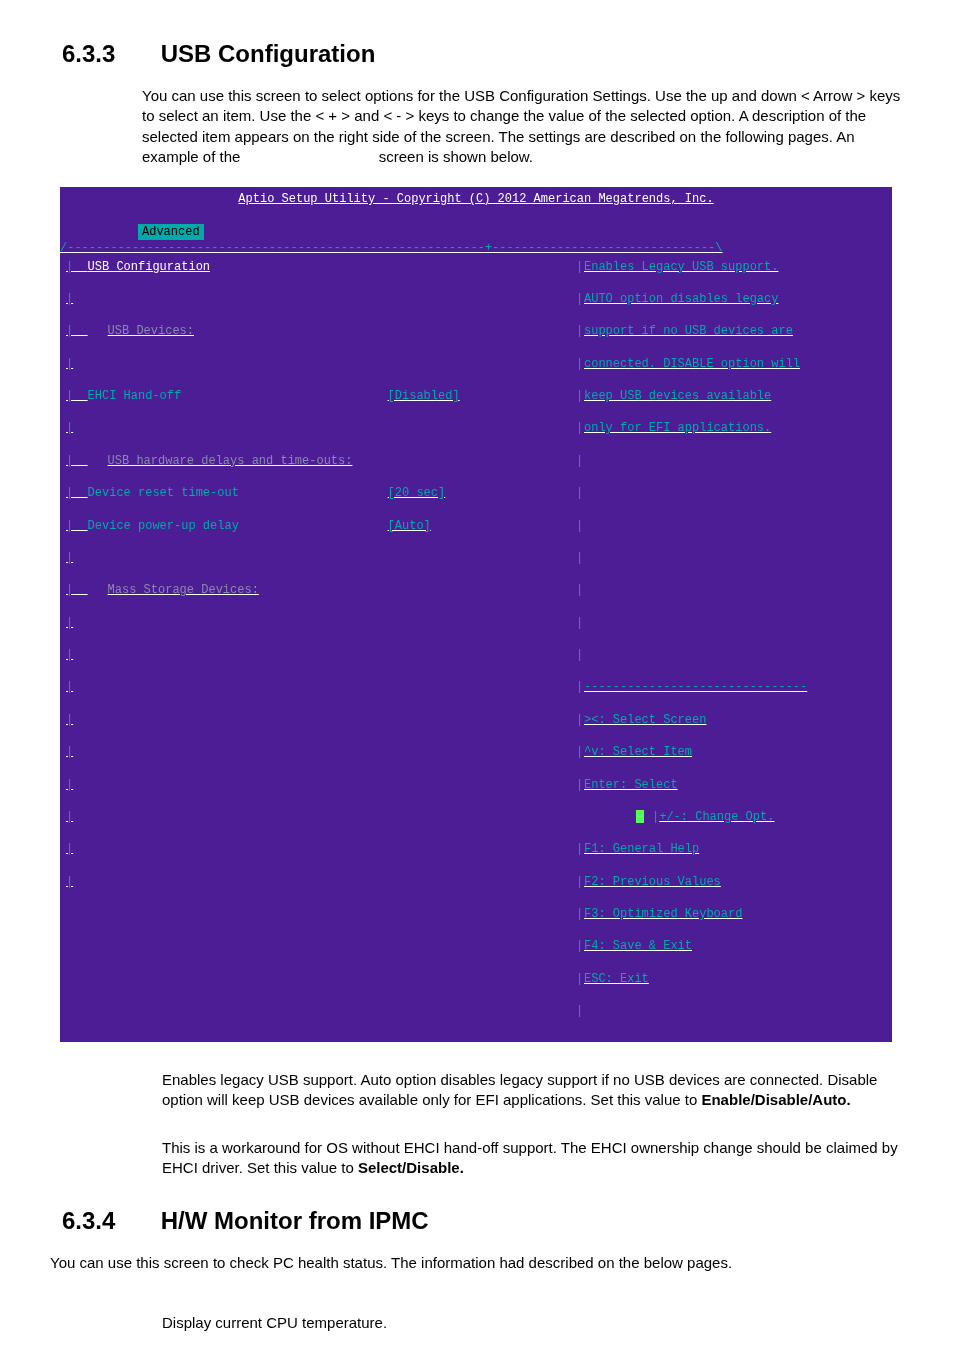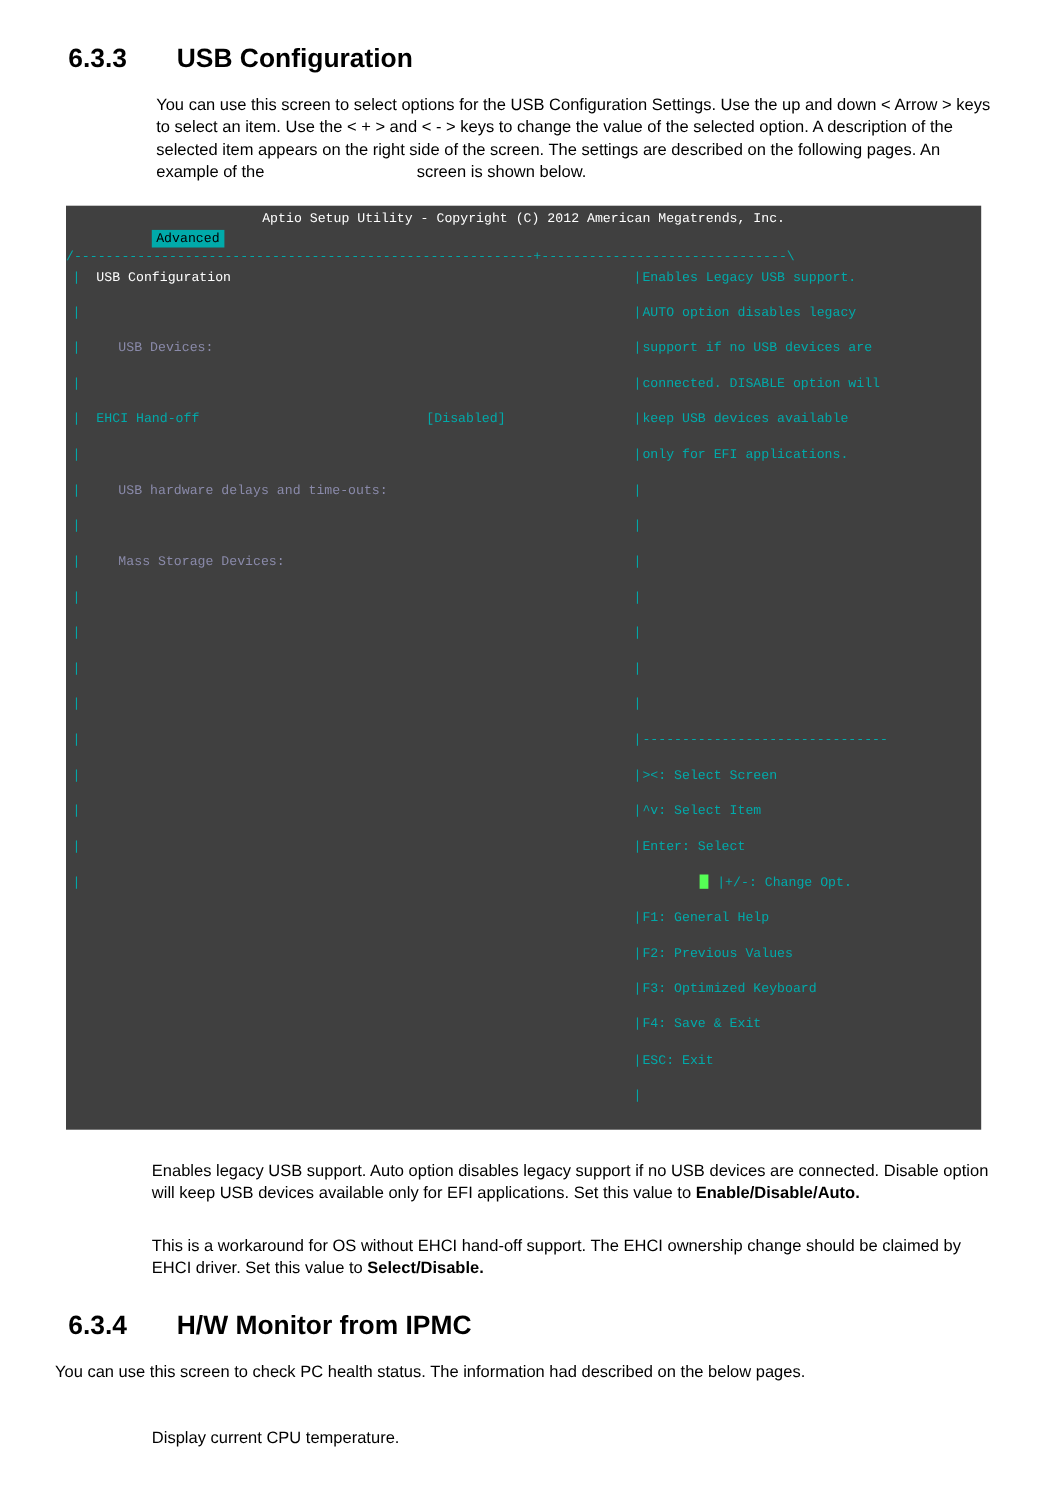--- a/index.html
+++ b/index.html
@@ -12,46 +12,48 @@
     width: 854px;
   }
   h2 {
     font-size: 24px;
     font-weight: bold;
     margin: 0 0 18px 12px;
   }
   h2 .num { display: inline-block; width: 92px; }
   p { margin: 0 0 12px 0; line-height: 1.35; }
   .intro { margin-left: 92px; margin-bottom: 20px; }
-  .desc { margin-left: 88px; margin-bottom: 28px; }
+  .desc { margin-left: 112px; margin-bottom: 28px; }
   .bios {
     margin: 0 0 28px 10px;
-    background: #404040;
+    background: #4c1d95;
     color: #ffffff;
     font-family: "Courier New", monospace;
     font-size: 12px;
     line-height: 1.35;
     padding-bottom: 6px;
     position: relative;
     width: 832px;
+    text-decoration: underline;
   }
   .bios-header {
     text-align: center;
     padding: 4px 0 0 0;
     color: #ffffff;
   }
   .bios-tab {
     margin: 2px 0 0 78px;
     display: inline-block;
   }
   .bios-tab span {
     background: #00aaaa;
     color: #000;
     padding: 0 4px;
     display: inline-block;
+    margin-top: 15px;
   }
   .bios-body {
     display: flex;
     padding: 2px 6px 0 6px;
   }
   .bios-left { flex: 0 0 510px; }
   .bios-right { flex: 1; }
   .bios pre {
     margin: 0;
     font-family: inherit;
@@ -99,20 +101,22 @@
   <pre class="divider">/----------------------------------------------------------+-------------------------------\</pre>
   <div class="bios-body">
     <div class="bios-left">
 <pre><span class="row"><span class="bar">|</span>  <span class="c-white">USB Configuration</span></span>
 <span class="row"><span class="bar">|</span></span>
 <span class="row"><span class="bar">|</span>  <span class="c-gray">USB Devices:</span></span>
 <span class="row"><span class="bar">|</span></span>
 <span class="row"><span class="bar">|</span>  <span class="label c-cyan">EHCI Hand-off</span><span class="c-cyan">[Disabled]</span></span>
 <span class="row"><span class="bar">|</span></span>
 <span class="row"><span class="bar">|</span>  <span class="c-gray">USB hardware delays and time-outs:</span></span>
+<span class="row"><span class="bar">|</span>  <span class="label c-cyan">Device reset time-out</span><span class="c-cyan">[20 sec]</span></span>
+<span class="row"><span class="bar">|</span>  <span class="label c-cyan">Device power-up delay</span><span class="c-cyan">[Auto]</span></span>
 <span class="row"><span class="bar">|</span></span>
 <span class="row"><span class="bar">|</span>  <span class="c-gray">Mass Storage Devices:</span></span>
 <span class="row"><span class="bar">|</span></span>
 <span class="row"><span class="bar">|</span></span>
 <span class="row"><span class="bar">|</span></span>
 <span class="row"><span class="bar">|</span></span>
 <span class="row"><span class="bar">|</span></span>
 <span class="row"><span class="bar">|</span></span>
 <span class="row"><span class="bar">|</span></span>
 <span class="row"><span class="bar">|</span></span>

